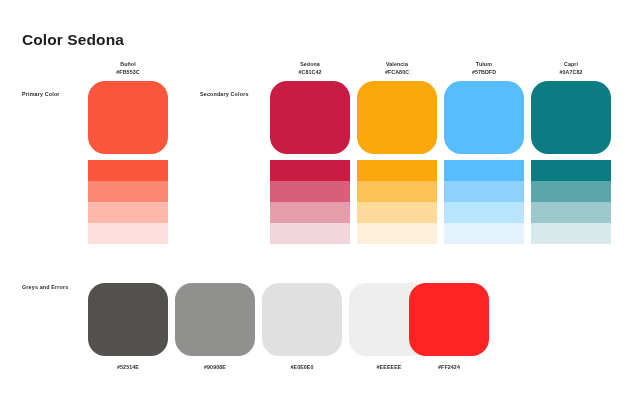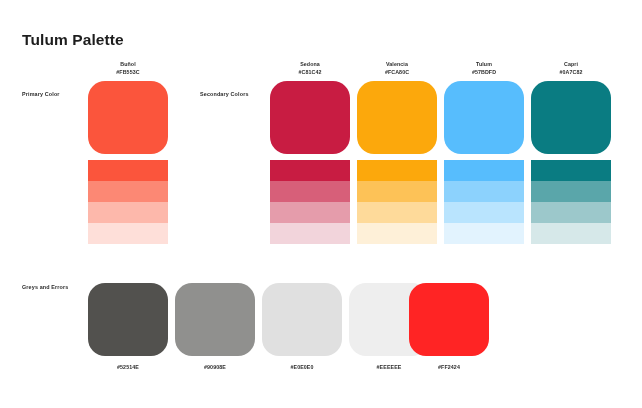--- a/index.html
+++ b/index.html
@@ -101,21 +101,21 @@
     letter-spacing: 0.1px;
     color: #2d2d2d;
     white-space: nowrap;
   }
 </style>
 </head>
 <body>
 
 <div class="canvas" style="background: rgb(255, 255, 255);">
 
-  <div class="page-title">Tulum Palette</div>
+  <div class="page-title">Color Sedona</div>
 
   <div class="section-label primary">Primary Color</div>
 
   <div class="section-label secondary">Secondary Colors</div>
 
   <div class="section-label greys">Greys and Errors</div>
 
   <div class="swatch-col" style="left:88px; top:61px;">
     <div class="swatch-caption">
       <span>Buñol</span>

